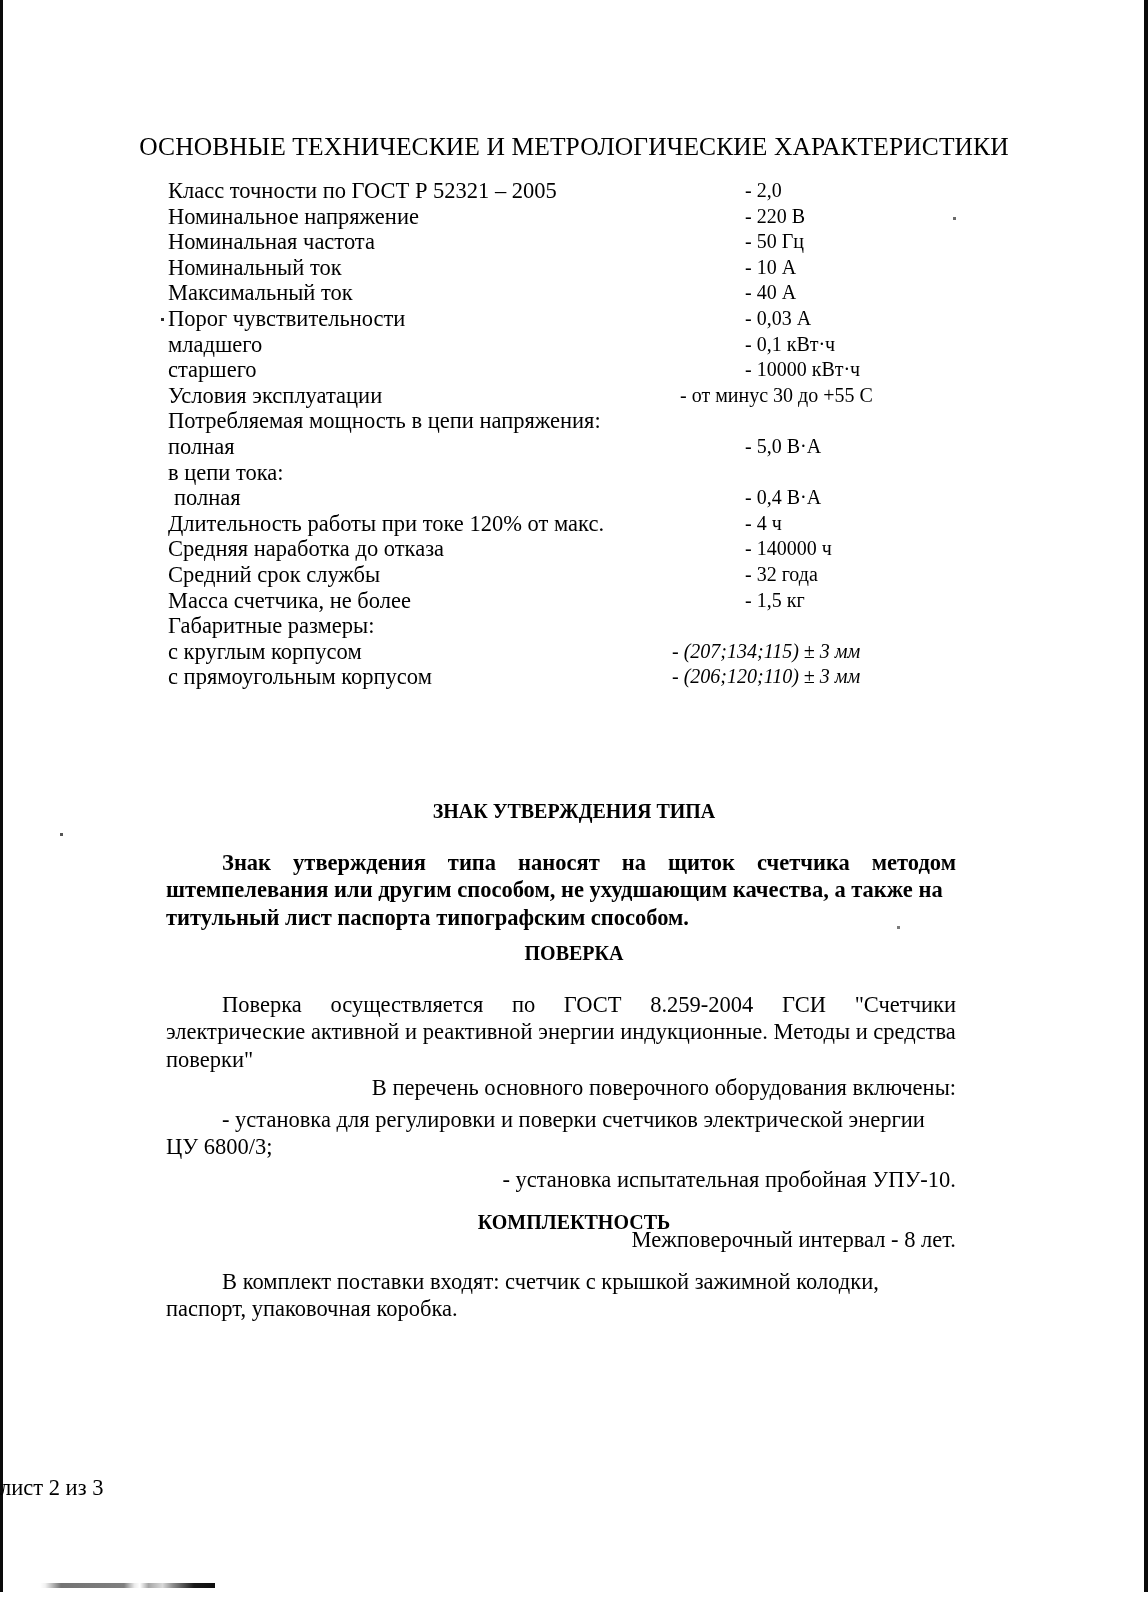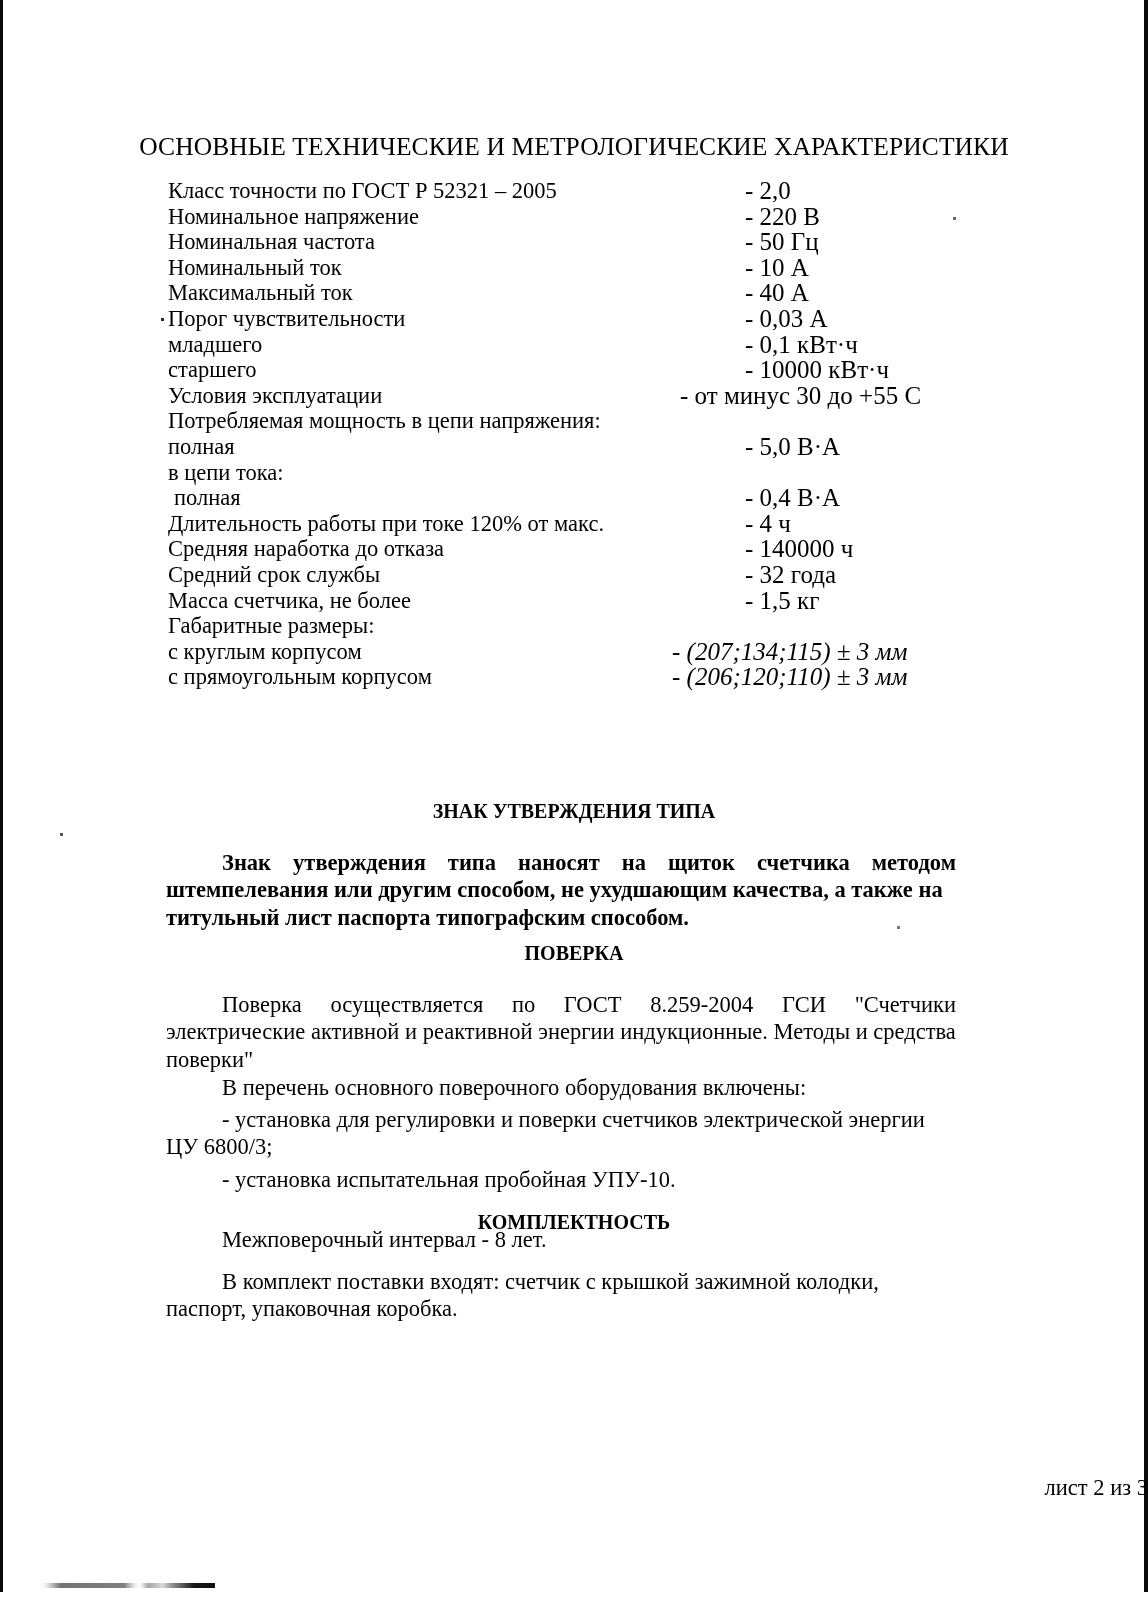--- a/index.html
+++ b/index.html
@@ -126,21 +126,21 @@
     white-space: nowrap;
   }
   .spec-label {
     display: inline-block;
   }
   .spec-label.indent {
     padding-left: 6px;
   }
   .spec-value {
     position: absolute;
-    font-size: 25px;
+    font-size: 20px;
     line-height: 25.6px;
     white-space: nowrap;
   }
   .spec-value.col-a { left: 577px; }
   .spec-value.col-b { left: 512px; }
   .spec-value.col-c { left: 504px; font-style: italic; }
 
   
   .section-heading {
     position: absolute;
@@ -158,21 +158,21 @@
   .para {
     position: absolute;
     left: 166px;
     width: 790px;
     font-size: 22.5px;
     line-height: 27.5px;
     text-align: justify;
     text-indent: 56px;
     text-justify: inter-word;
   }
-  .para.last-left { text-align: left; }
+  .para.last-left { text-align: right; }
 
   #para-approval { top: 826px; font-weight: bold; }
   #para-verification { top: 968px; }
   #para-equip-intro { top: 1051px; }
   #para-equip-1 { top: 1083px; }
   #para-equip-2 { top: 1143px; }
   #para-interval { top: 1203px; text-indent: 56px; }
   #para-completeness { top: 1245px; }
 
   
@@ -180,21 +180,21 @@
     display: block;
     text-align: left;
     text-indent: 0;
   }
 
   .footer {
     position: absolute;
     left: 0;
     right: 0;
     top: 1475px;
-    text-align: right;
+    text-align: left;
     font-size: 22.5px;
   }
 </style>
 </head>
 <body>
 
 <div class="page">
 
   <div class="scan-edge-left"></div>
   <div class="scan-edge-right"></div>

